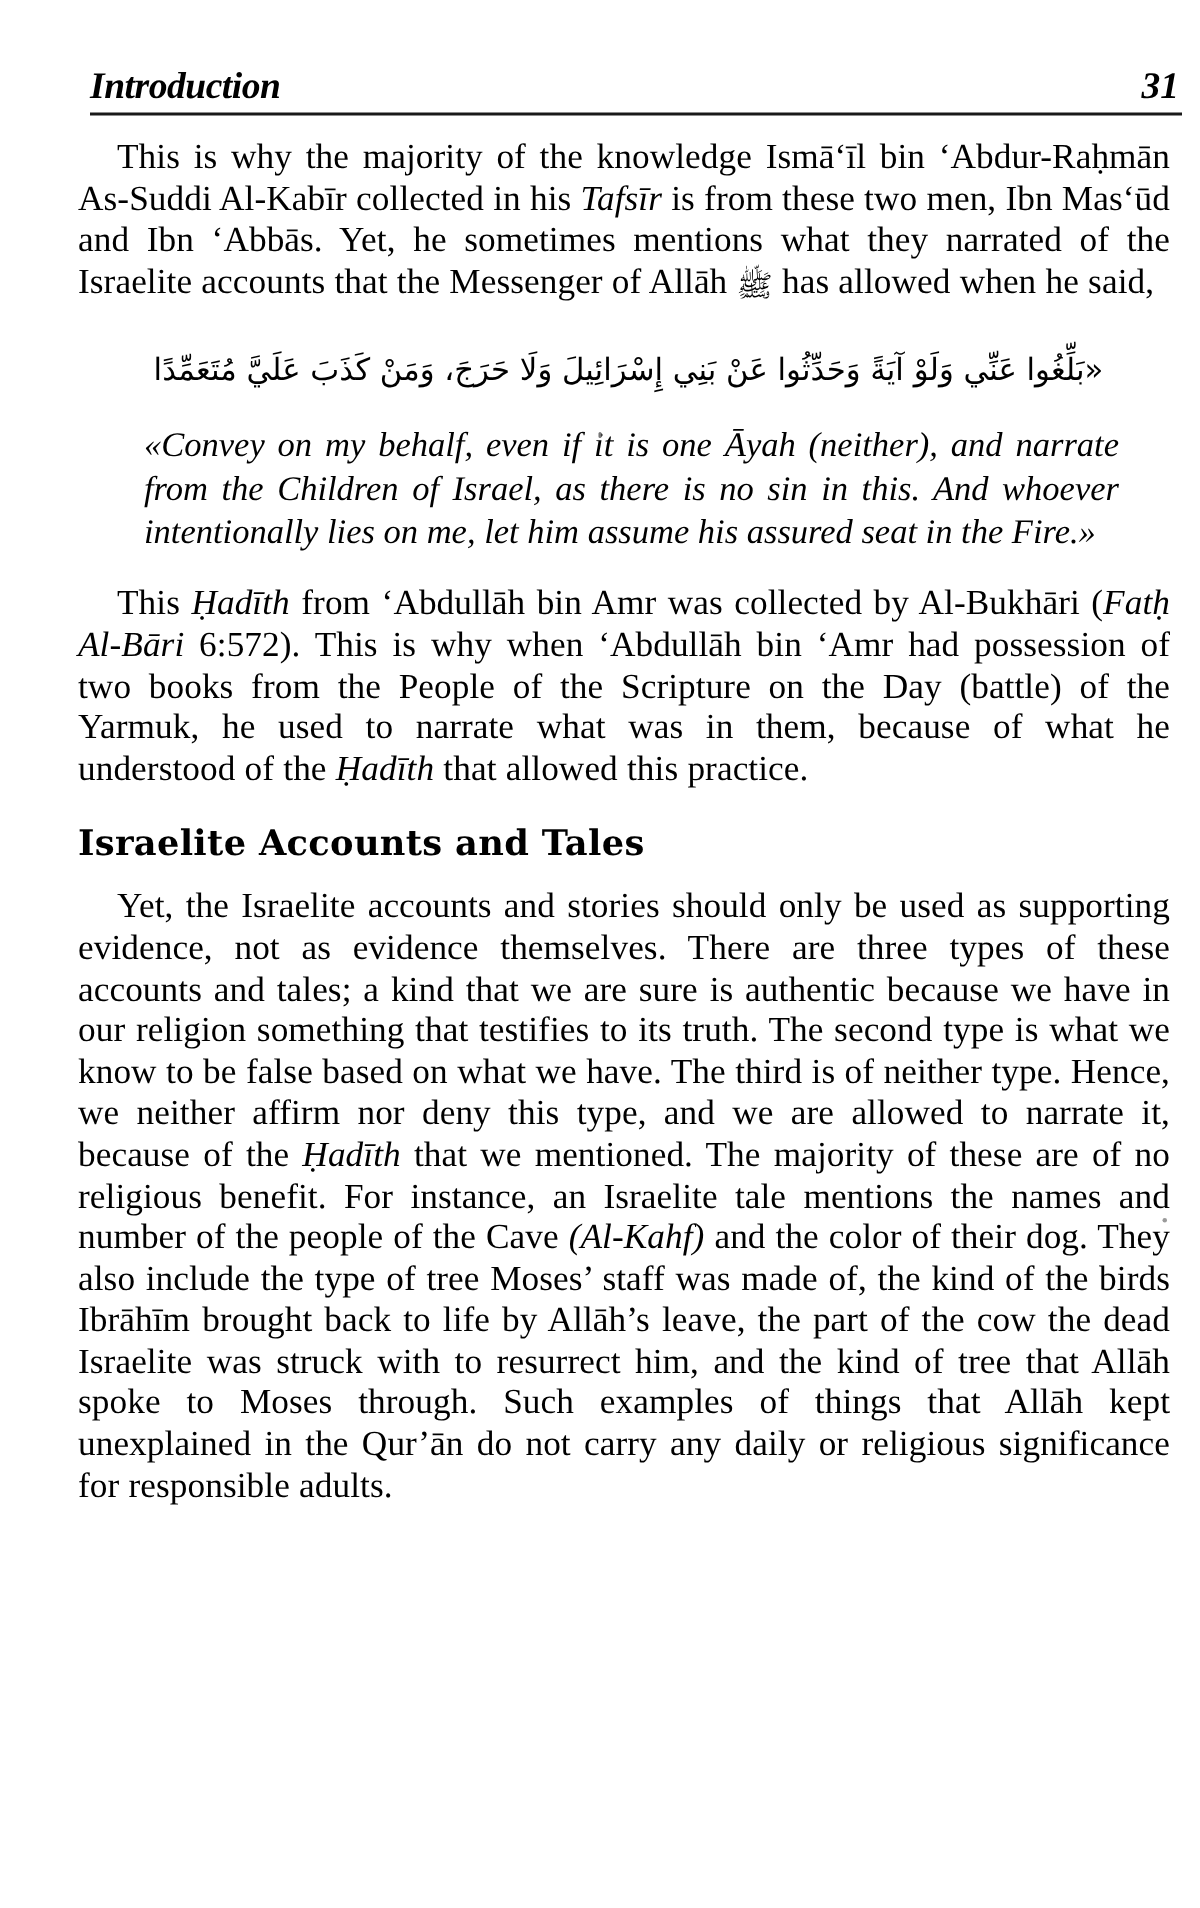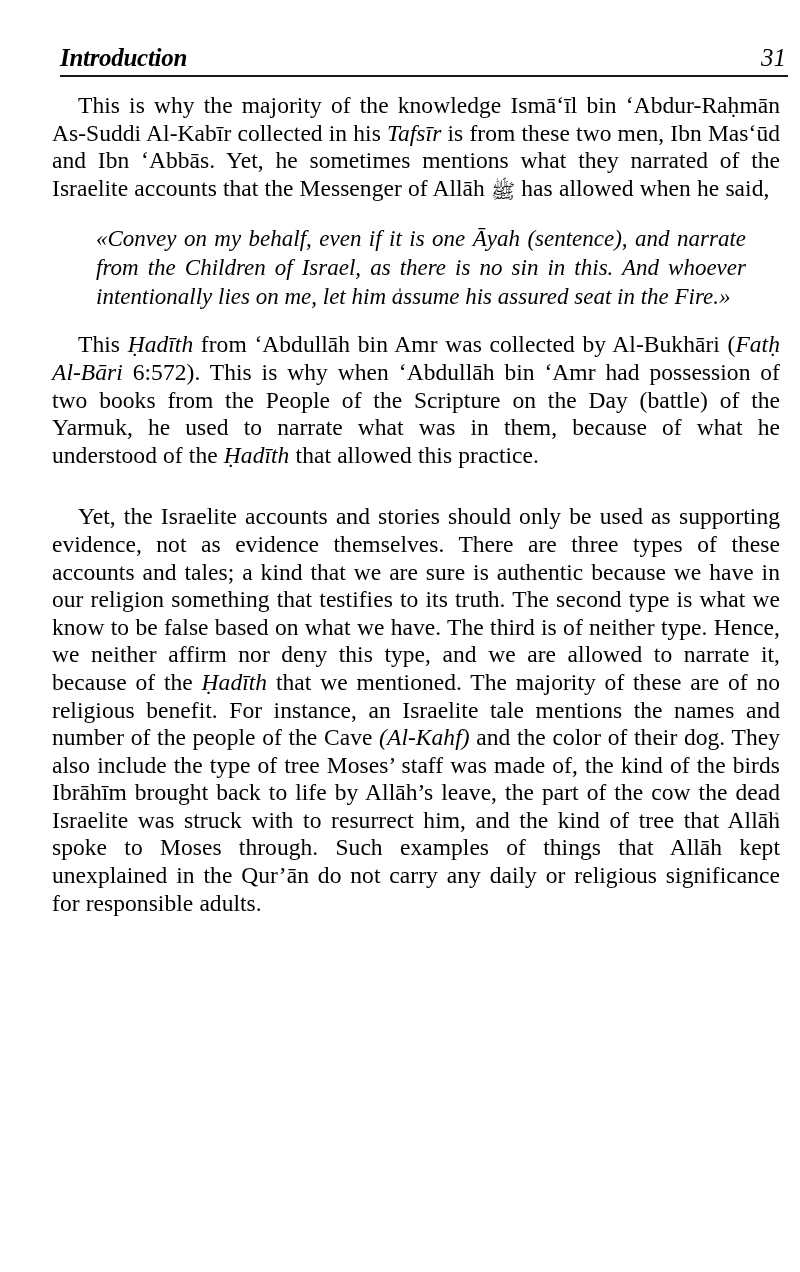--- a/index.html
+++ b/index.html
@@ -42,21 +42,21 @@
     font-size: 25px;
     letter-spacing: -0.3px;
     line-height: 28px;
     white-space: nowrap;
   }
   .header-folio {
     position: absolute;
     right: 2px;
     top: 0;
     font-style: italic;
-    font-weight: 400;
+    font-weight: 700;
     font-size: 25px;
     line-height: 28px;
   }
   .header-rule {
     position: absolute;
     left: 0;
     top: 31px;
     width: 728px;
     height: 0;
     border-top: 2px solid #1a1a1a;
@@ -183,30 +183,32 @@
     <div class="header-title">Introduction</div>
     <div class="header-folio">31</div>
     <div class="header-rule"></div>
   </div>
 
   <div class="content">
 
     <p class="para"><span class="indent"></span><span>This is why the majority of the knowledge Ismā‘īl bin ‘Abdur-Raḥmān As-Suddi Al-Kabīr collected in his </span><span class="it">Tafsīr</span><span> is from these two men, Ibn Mas‘ūd and Ibn ‘Abbās. Yet, he sometimes mentions what they narrated of the Israelite accounts that the Messenger of Allāh </span><span class="sw">ﷺ</span><span> has allowed when he said,</span></p>
 
     <div class="arabic-block">
+      <span class="arabic-line-1">«بَلِّغُوا عَنِّي وَلَوْ آيَةً وَحَدِّثُوا عَنْ بَنِي إِسْرَائِيلَ وَلَا حَرَجَ، وَمَنْ كَذَبَ عَلَيَّ مُتَعَمِّدًا</span>
     </div>
 
-    <p class="translation">«Convey on my behalf, even if it is one Āyah (sentence), and narrate from the Children of Israel, as there is no sin in this. And whoever intentionally lies on me, let him assume his assured seat in the Fire.»</p>
+    <p class="translation">«Convey on my behalf, even if it is one Āyah (neither), and narrate from the Children of Israel, as there is no sin in this. And whoever intentionally lies on me, let him assume his assured seat in the Fire.»</p>
 
     <div class="para-gap"></div>
 
     <p class="para"><span class="indent"></span><span>This </span><span class="it">Ḥadīth</span><span> from ‘Abdullāh bin Amr was collected by Al-Bukhāri (</span><span class="it">Fatḥ Al-Bāri</span><span> 6:572). This is why when ‘Abdullāh bin ‘Amr had possession of two books from the People of the Scripture on the Day (battle) of the Yarmuk, he used to narrate what was in them, because of what he understood of the </span><span class="it">Ḥadīth</span><span> that allowed this practice.</span></p>
 
     <div class="para-gap"></div>
 
+    <h2 class="section-heading">Israelite Accounts and Tales</h2>
 
     <div class="para-gap-sm"></div>
 
     <p class="para"><span class="indent"></span><span>Yet, the Israelite accounts and stories should only be used as supporting evidence, not as evidence themselves. There are three types of these accounts and tales; a kind that we are sure is authentic because we have in our religion something that testifies to its truth. The second type is what we know to be false based on what we have. The third is of neither type. Hence, we neither affirm nor deny this type, and we are allowed to narrate it, because of the </span><span class="it">Ḥadīth</span><span> that we mentioned. The majority of these are of no religious benefit. For instance, an Israelite tale mentions the names and number of the people of the Cave </span><span class="it">(Al-Kahf)</span><span> and the color of their dog. They also include the type of tree Moses’ staff was made of, the kind of the birds Ibrāhīm brought back to life by Allāh’s leave, the part of the cow the dead Israelite was struck with to resurrect him, and the kind of tree that Allāh spoke to Moses through. Such examples of things that Allāh kept unexplained in the Qur’ān do not carry any daily or religious significance for responsible adults.</span></p>
 
   </div>
 
   <div class="speck speck-1"></div>
   <div class="speck speck-2"></div>
 

